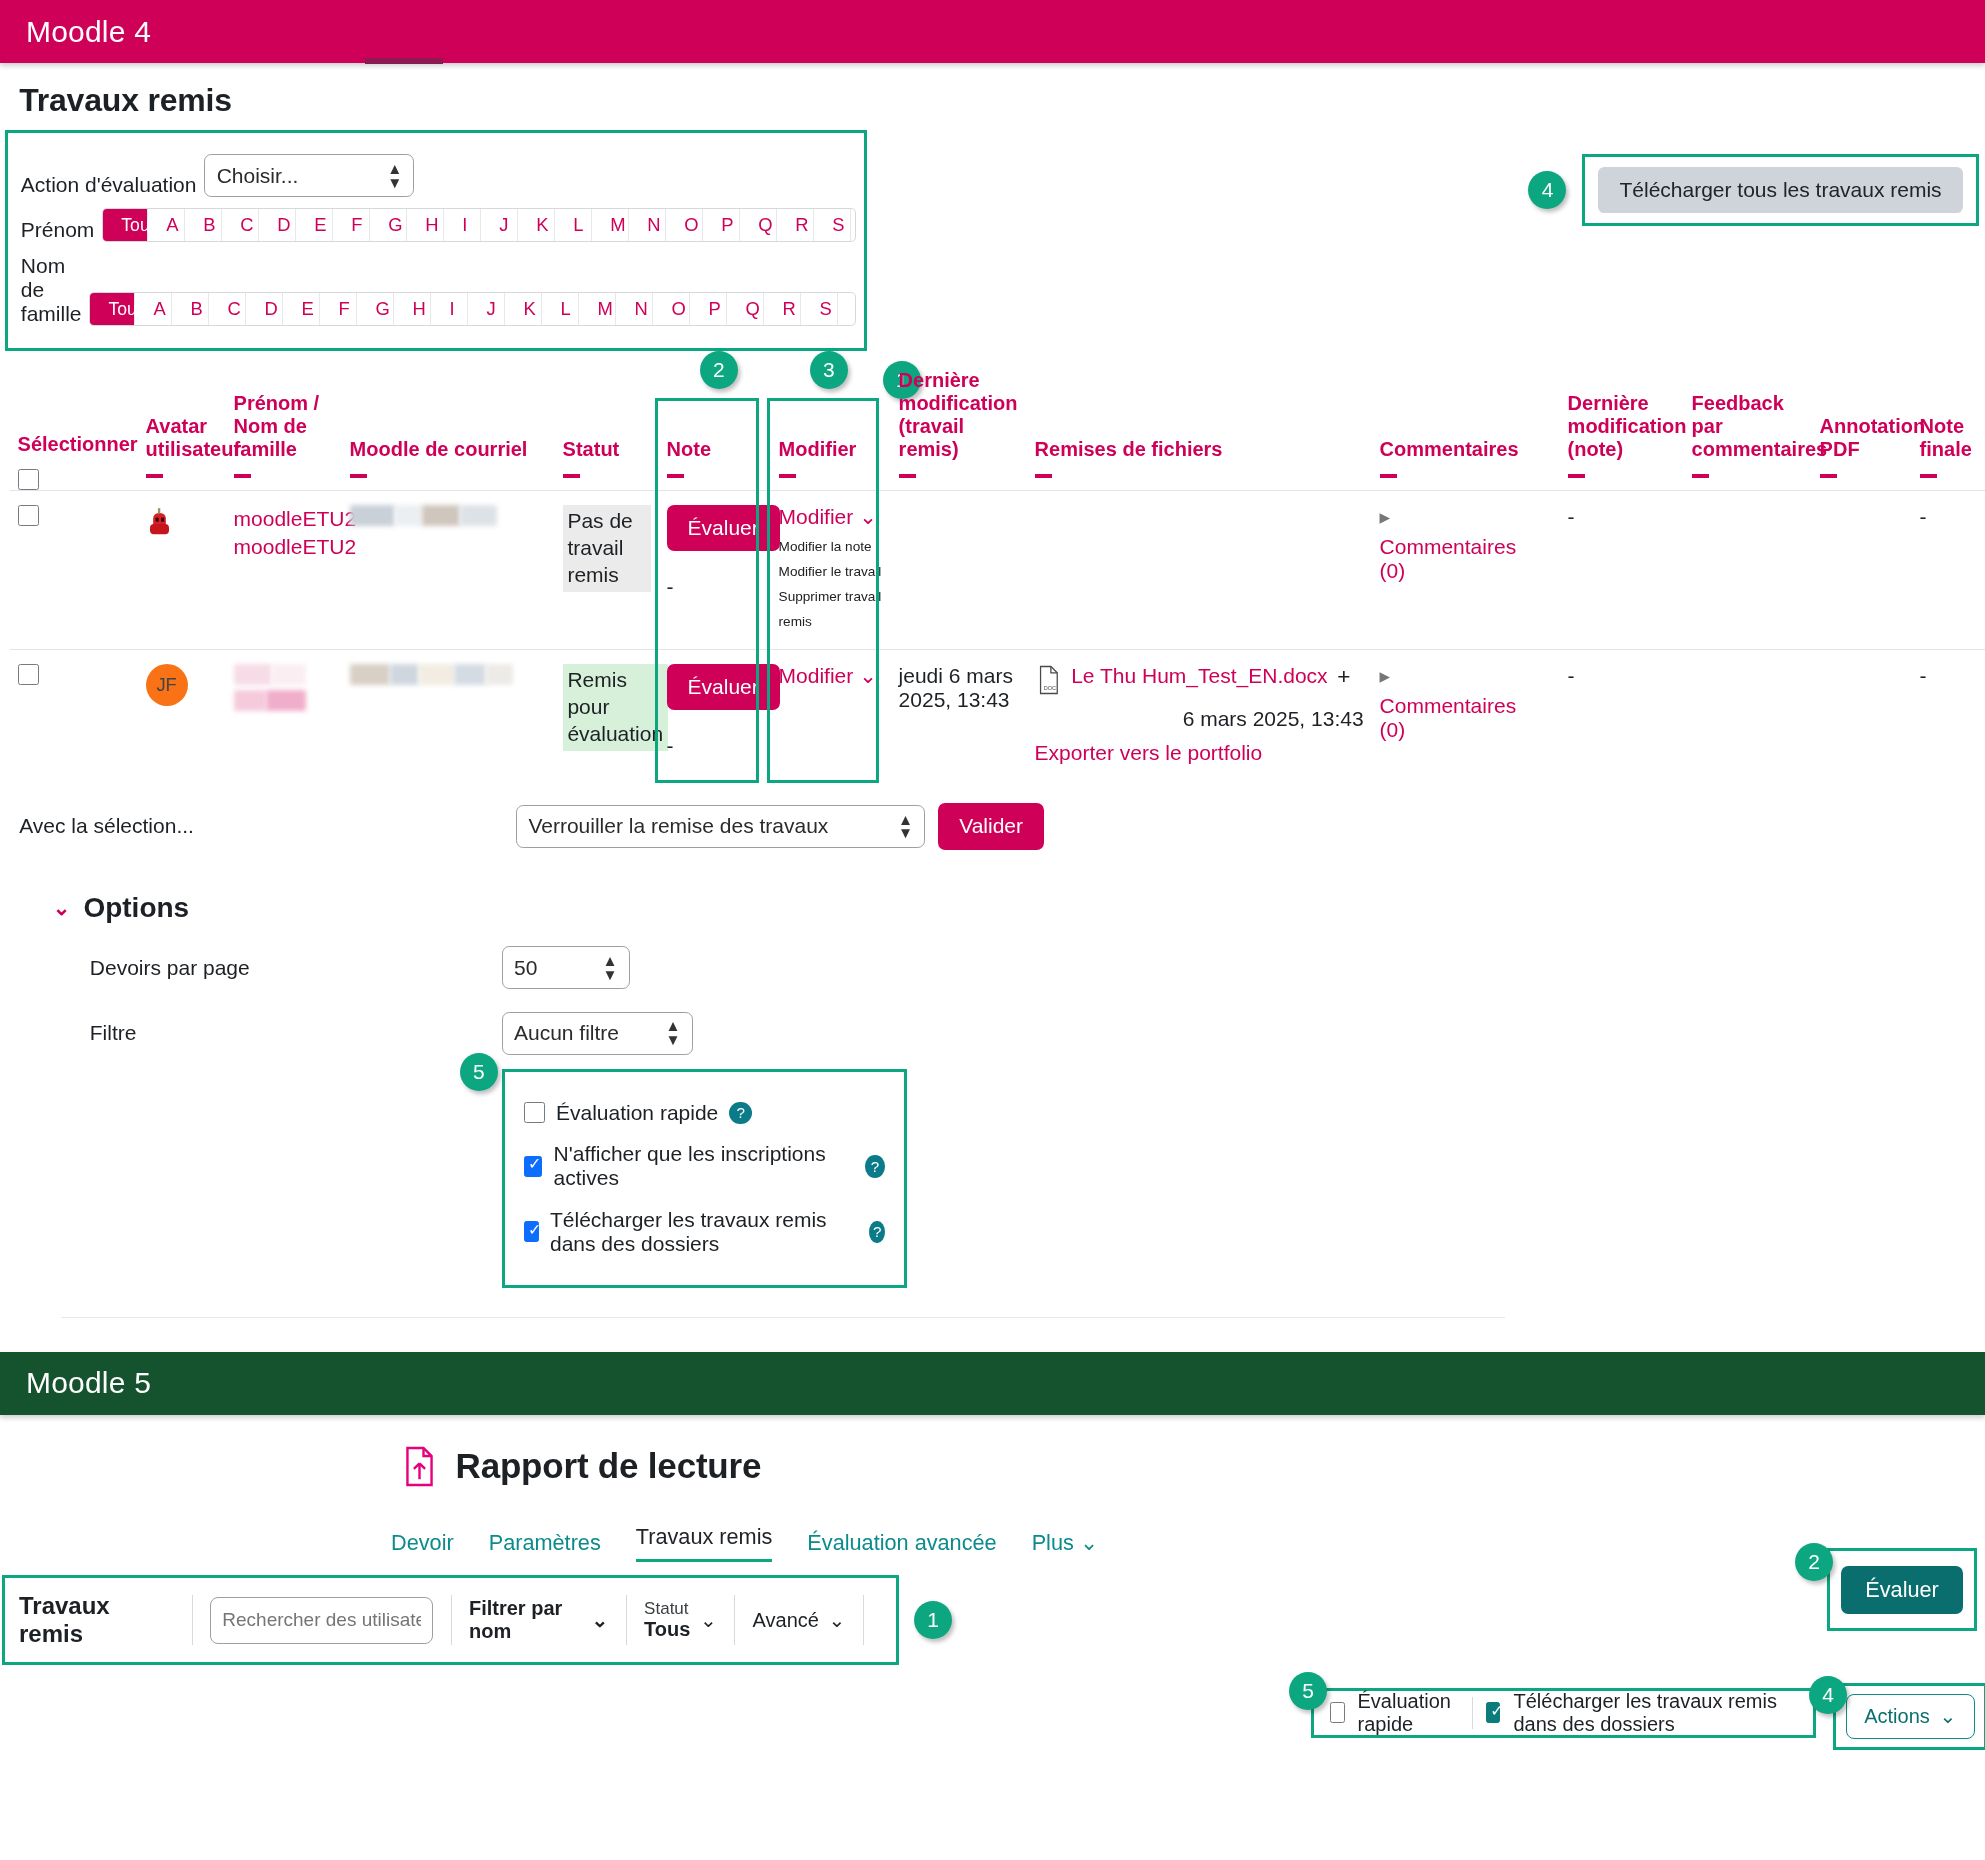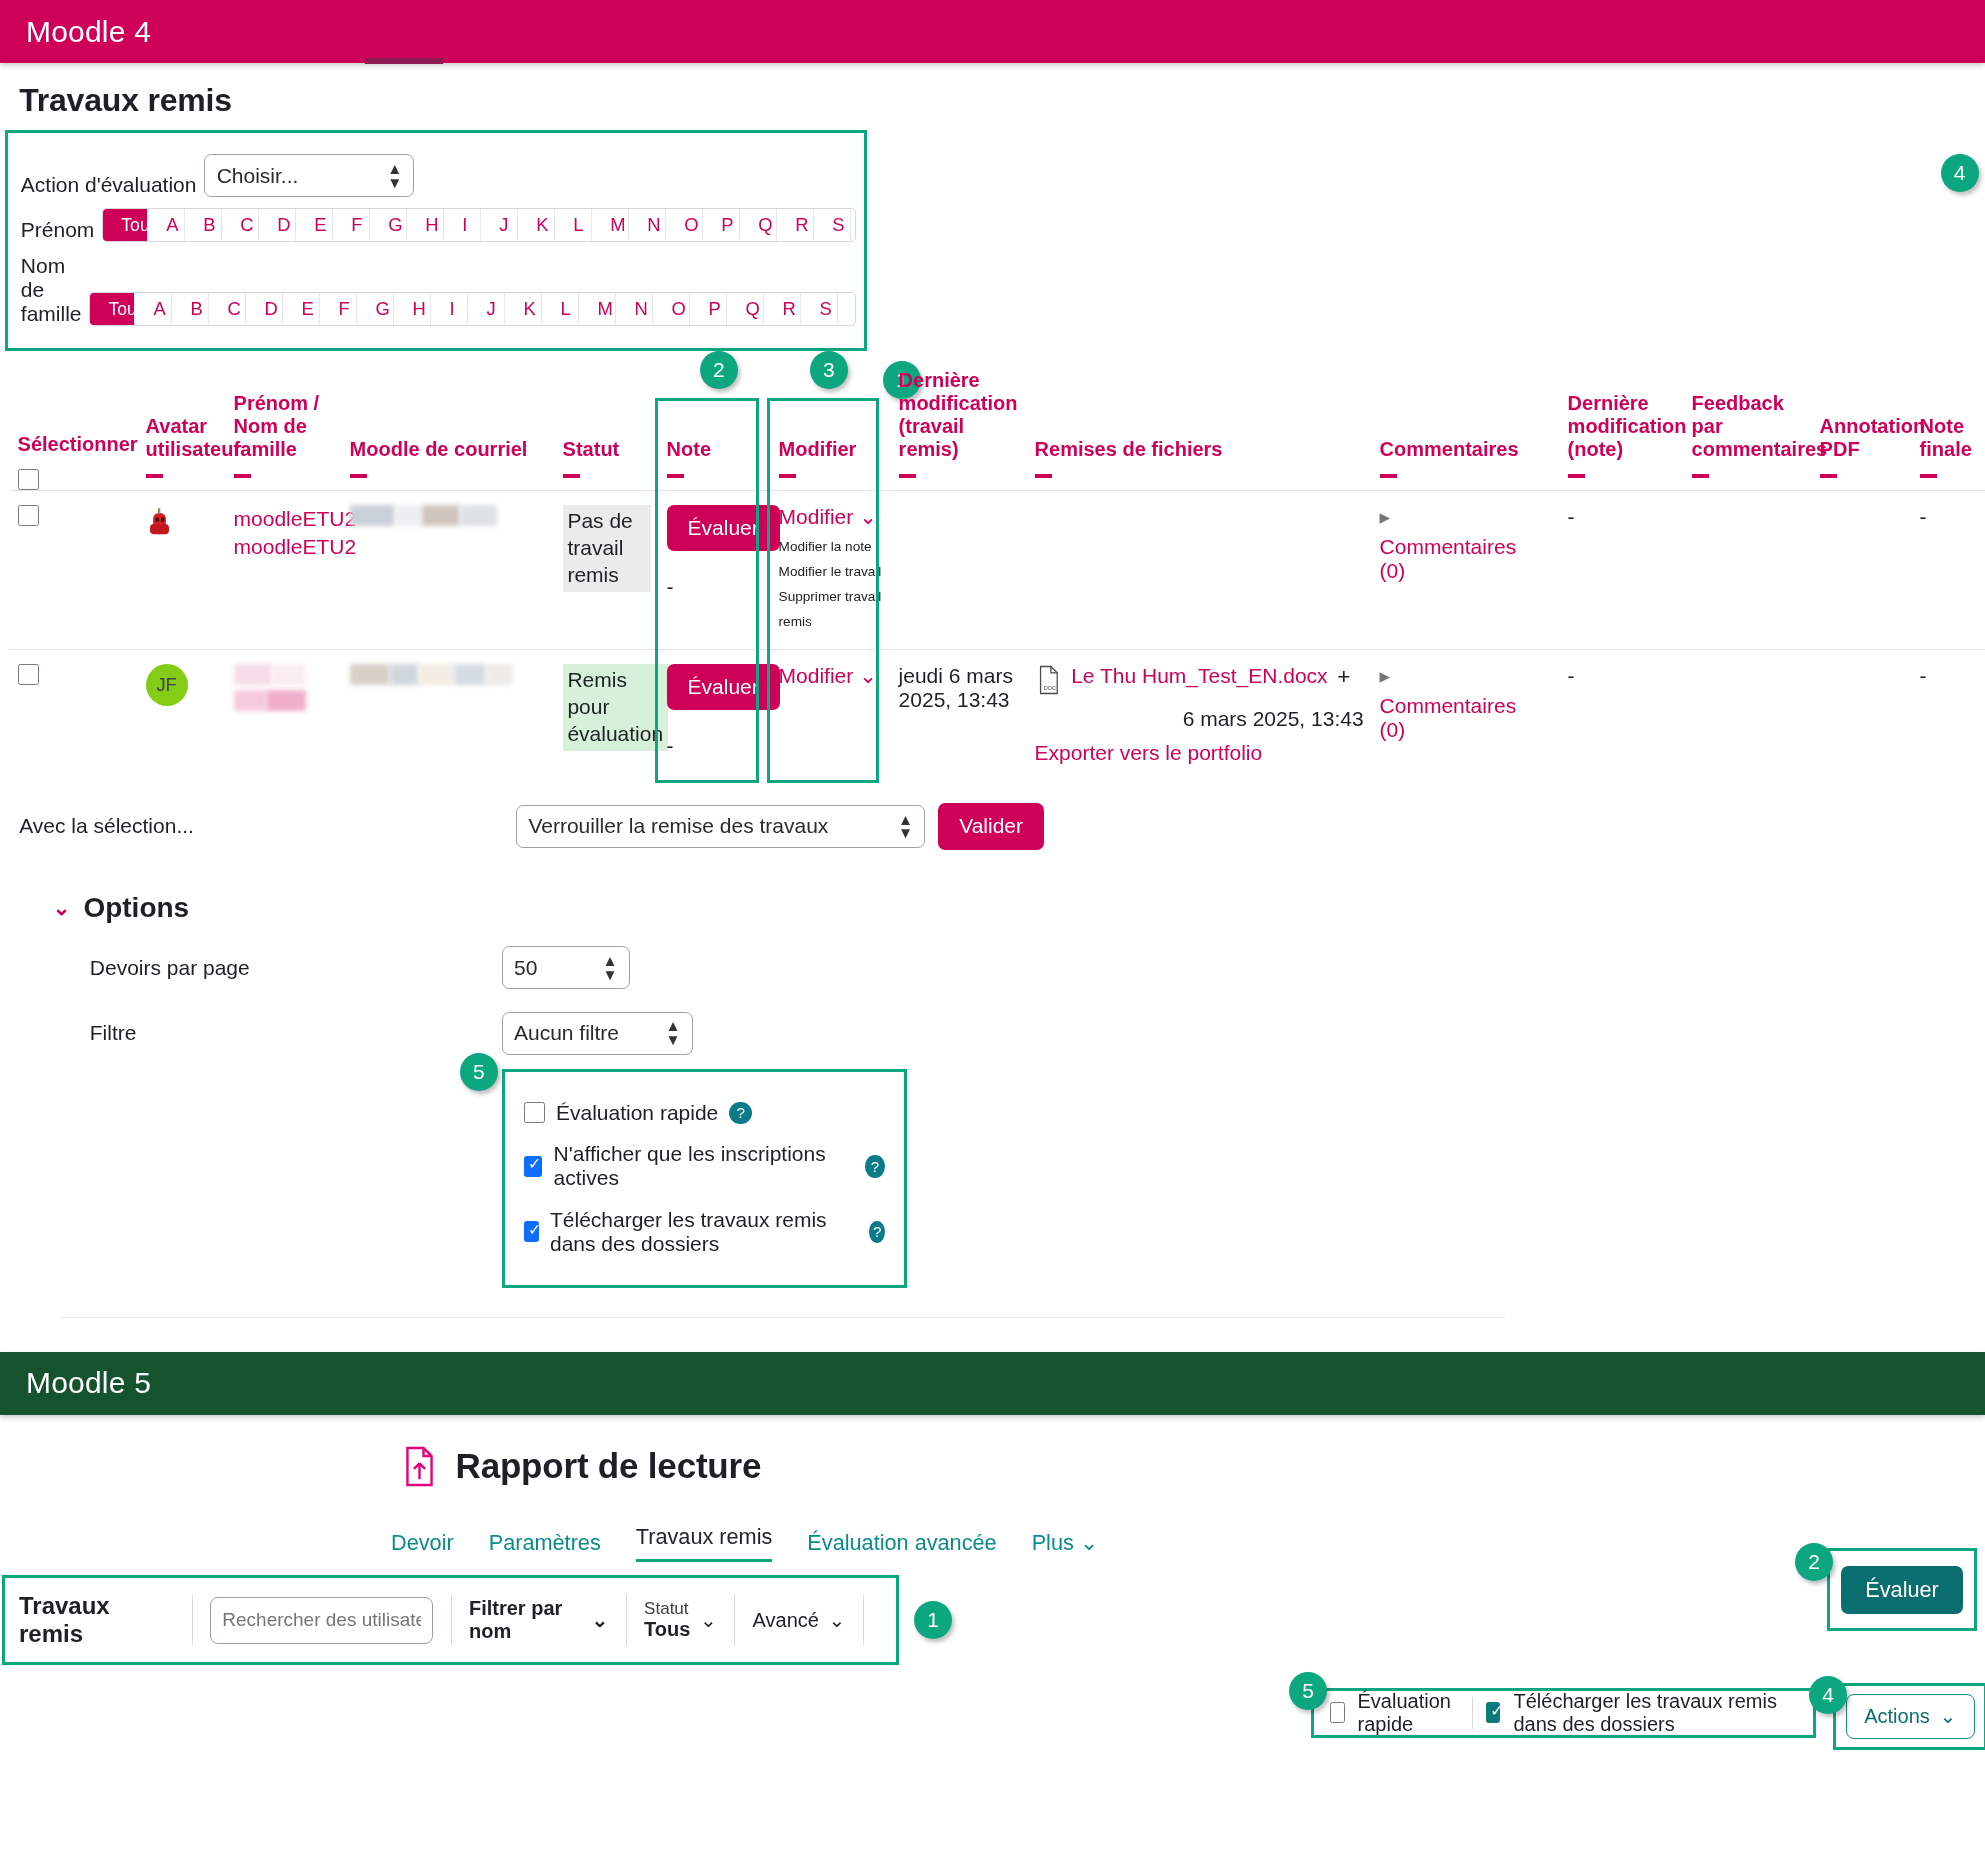--- a/index.html
+++ b/index.html
@@ -95,21 +95,21 @@
   .btn-eval-pink {
     background:#ce0058; color:#fff; border:none; border-radius:7.2px; padding:11.2px 21px; font-size:21px;
   }
   .btn-eval-teal {
     background:#0b6e6e; color:#fff; border:none; border-radius:7.2px; padding:11.2px 24px; font-size:21.7px;
   }
 
   .menu-small { font-size:13.6px; color:#222; line-height:1.85; margin-top:4.8px; }
 
   .avatar-circle {
-    width:42px; height:42px; border-radius:50%; background:#84cc16; color:#444;
+    width:42px; height:42px; border-radius:50%; background:#f97316; color:#444;
     display:flex; align-items:center; justify-content:center; font-size:18.4px;
   }
   .blur { display:inline-block; height:21px; border-radius:1.6px; filter: blur(2.4px); }
 
   .opt-wrap { margin: 42px 0 0 48px; }
   h2.opt-title { font-size:28px; margin:0 0 0 0; display:flex; align-items:center; gap:13px;}
   .chev-pink { color:#ce0058; font-size:21px; }
   .orow { display:flex; align-items:center; margin-top:22.5px; }
   .orow .olabel { width:449px; font-size:21px; padding-left:37px; }
 
@@ -162,20 +162,23 @@
   <div class="banner banner-m4">
     <span>Moodle 4</span>
   </div>
   <div class="moodle4-tabmark"></div>
 
   <div class="sec4">
 
 
     <div class="dl-all-wrap">
       <div class="badge" style="position:relative;">4</div>
+      <div class="dl-all-box">
+        <button class="btn-grey">Télécharger tous les travaux remis</button>
+      </div>
     </div>
 
     <h1 class="page-title">Travaux remis</h1>
 
     <div style="position:relative;">
       <div class="filterbox">
         <div class="frow">
           <span class="flabel">Action d'évaluation</span>
           <div class="select" style="width:210px;">
             <span>Choisir...</span>

